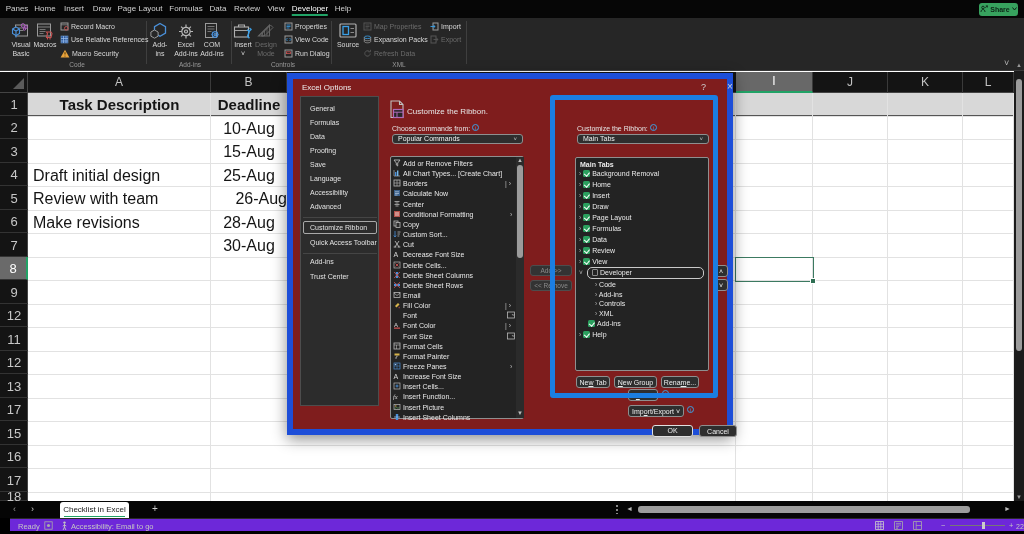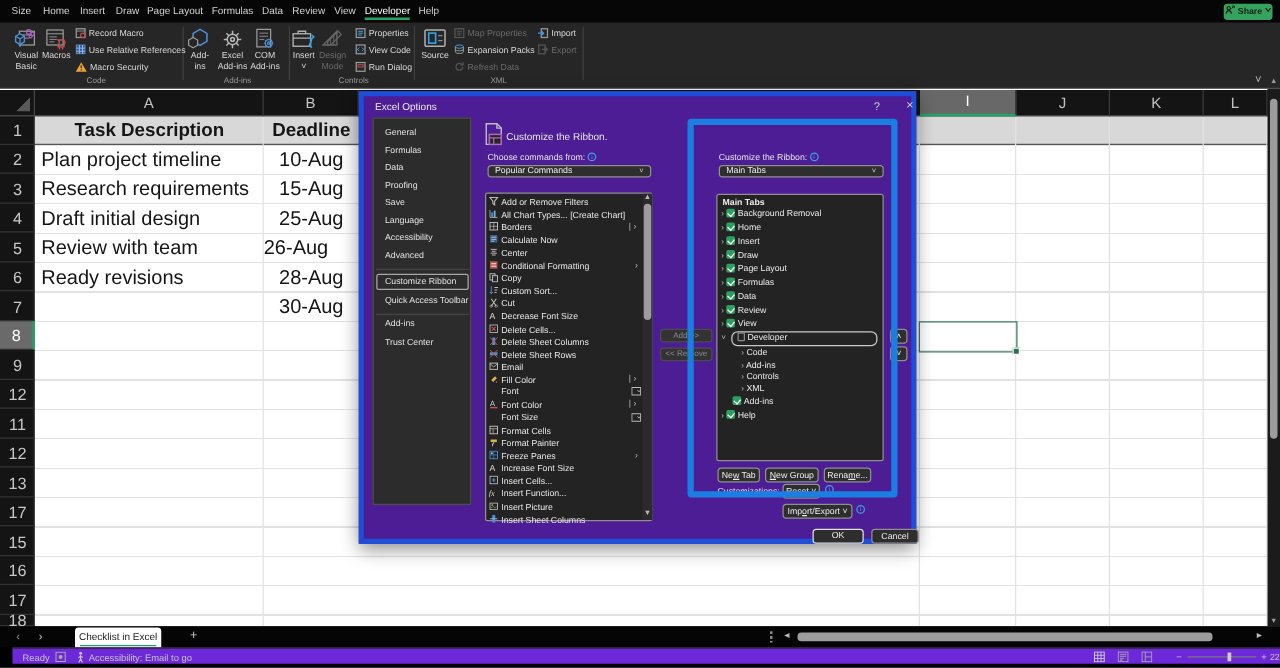--- a/index.html
+++ b/index.html
@@ -40,21 +40,21 @@
 #vthumb{position:absolute;left:2px;top:8px;width:6px;height:272px;background:#9c9c9c;border-radius:3px;}
 
 #tabbar{top:501px;left:0;width:1024px;height:17px;background:#050505;color:#c9c9c9;}
 #activetab{position:absolute;left:60px;top:1px;width:69px;height:16px;background:#fff;border-radius:3px 3px 0 0;color:#1a1a1a;font-size:8px;text-align:center;line-height:15px;}
 #activetab u{text-decoration:none;}#activetab:after{content:"";position:absolute;left:4px;right:4px;bottom:1px;height:1.5px;background:#21a366;}
 #hthumb{position:absolute;left:638px;top:506px;width:332px;height:7px;background:#9c9c9c;border-radius:3px;}
 
 #statusbar{top:518px;left:10px;width:1024px;height:16px;background:#6d28d9;color:#c5c5c5;font-size:7.5px;border-top:1px solid #2a2a2a;}
 #bottomstrip{top:531px;left:0;width:1024px;height:3px;background:#000;}
 
-#dialog{top:73px;left:287px;width:446px;height:362px;background:#4c1d95;border:4px solid #1d4ed8;box-shadow:0 4px 14px rgba(0,0,0,.45);font-size:7px;color:#e6e6e6;}
+#dialog{top:73px;left:287px;width:446px;height:362px;background:#7f1d1d;border:6px solid #1d4ed8;box-shadow:0 4px 14px rgba(0,0,0,.45);font-size:7px;color:#e6e6e6;}
 #dtitle{position:absolute;left:9px;top:4px;font-size:8px;color:#ececec;}
 #dhelp{position:absolute;left:408px;top:3px;font-size:9px;color:#cfcfcf;}
 #dclose{position:absolute;left:432px;top:2px;font-size:10px;color:#cfcfcf;}
 #sidebar{position:absolute;left:7px;top:17px;width:79px;height:310px;border:1px solid #4d4d4d;background:#2c2c2c;}
 .sbitem{position:absolute;left:9px;white-space:nowrap;color:#e2e2e2;}
 .sbsel{position:absolute;left:2px;width:74px;height:13px;border:1px solid #a8a8a8;border-radius:2px;}
 .sbsep{position:absolute;left:2px;width:74px;height:1px;background:#454545;}
 .ddown{position:absolute;background:#2e2e2e;border:1px solid #8f8f8f;border-radius:3px;color:#f0f0f0;line-height:8.5px;padding-left:5px;}
 .ddcaret{position:absolute;right:5px;top:0;color:#cfcfcf;font-size:6px;}
 .listbox{position:absolute;background:#232323;border:1px solid #8f8f8f;border-radius:2px;}
@@ -64,21 +64,21 @@
 .cmditem{position:absolute;left:2px;height:10px;line-height:10px;white-space:nowrap;color:#e8e8e8;font-size:7px;}
 .mtitem{position:absolute;white-space:nowrap;color:#eaeaea;font-size:7px;height:10px;line-height:10px;}
 .chk{display:inline-block;position:relative;width:7px;height:7px;background:#2ba05e;border-radius:1.5px;vertical-align:-1px;margin:0 2px 0 2px;}.chk:after{content:"";position:absolute;left:1.6px;top:1px;width:2.6px;height:3.6px;border:solid #fff;border-width:0 1.1px 1.1px 0;transform:rotate(40deg);}
 .exp{color:#b5b5b5;font-size:6.5px;}
 #bluerect{position:absolute;left:550px;top:95px;width:168px;height:303px;border:5px solid #1b7ee2;border-radius:3px;}
 </style></head>
 <body>
 <div id="stage">
 
 <div class="ab" id="menubar">
-  <span class="mitem" style="left:17px">Size</span>
+  <span class="mitem" style="left:17px">Panes</span>
   <span class="mitem" style="left:45px">Home</span>
   <span class="mitem" style="left:74px">Insert</span>
   <span class="mitem" style="left:102px">Draw</span>
   <span class="mitem" style="left:140px">Page Layout</span>
   <span class="mitem" style="left:186px">Formulas</span>
   <span class="mitem" style="left:218px">Data</span>
   <span class="mitem" style="left:247px">Review</span>
   <span class="mitem" style="left:276px">View</span>
   <span class="mitem sel" style="left:310px">Developer</span>
   <span class="mitem" style="left:343px">Help</span>
@@ -260,29 +260,27 @@
         <div class="rowcell" style="top:281.5px;height:23px;line-height:23px;">13</div>
         <div class="rowcell" style="top:305px;height:23px;line-height:23px;">17</div>
         <div class="rowcell" style="top:328.5px;height:23px;line-height:23px;">15</div>
         <div class="rowcell" style="top:352px;height:23px;line-height:23px;">16</div>
         <div class="rowcell" style="top:375.5px;height:23px;line-height:23px;">17</div>
         <div class="rowcell" style="top:399px;height:9px;line-height:9px;">18</div>
       </div>
   <div id="selcell"></div>
 <div class="cell" style="left:28px;width:183px;text-align:center;top:22px;height:23px;line-height:23px;font-weight:bold;font-size:15px;">Task Description</div>
       <div class="cell" style="left:211px;width:76px;text-align:center;top:22px;height:23px;line-height:23px;font-weight:bold;font-size:15px;">Deadline</div>
-      <div class="cell" style="left:33px;top:45.5px;height:23px;line-height:23px;">Plan project timeline</div>
       <div class="cell" style="left:211px;width:76px;text-align:center;top:45.5px;height:23px;line-height:23px;">10-Aug</div>
-      <div class="cell" style="left:33px;top:69px;height:23px;line-height:23px;">Research requirements</div>
       <div class="cell" style="left:211px;width:76px;text-align:center;top:69px;height:23px;line-height:23px;">15-Aug</div>
       <div class="cell" style="left:33px;top:92.5px;height:23px;line-height:23px;">Draft initial design</div>
       <div class="cell" style="left:211px;width:76px;text-align:center;top:92.5px;height:23px;line-height:23px;">25-Aug</div>
       <div class="cell" style="left:33px;top:116px;height:23px;line-height:23px;">Review with team</div>
-      <div class="cell" style="left:211px;width:76px;text-align:left;top:116px;height:23px;line-height:23px;">26-Aug</div>
-      <div class="cell" style="left:33px;top:139.5px;height:23px;line-height:23px;">Ready revisions</div>
+      <div class="cell" style="left:211px;width:76px;text-align:right;top:116px;height:23px;line-height:23px;">26-Aug</div>
+      <div class="cell" style="left:33px;top:139.5px;height:23px;line-height:23px;">Make revisions</div>
       <div class="cell" style="left:211px;width:76px;text-align:center;top:139.5px;height:23px;line-height:23px;">28-Aug</div>
       <div class="cell" style="left:211px;width:76px;text-align:center;top:163px;height:23px;line-height:23px;">30-Aug</div>
     </div>
 <div class="ab" id="vscroll">
       <div id="vthumb"></div>
   <div style="position:absolute;left:2px;top:-9px;color:#999;font-size:6px">▲</div>
   <div style="position:absolute;left:2px;top:423px;color:#999;font-size:6px">▼</div>
 </div>
 
 <div class="ab" id="tabbar">

